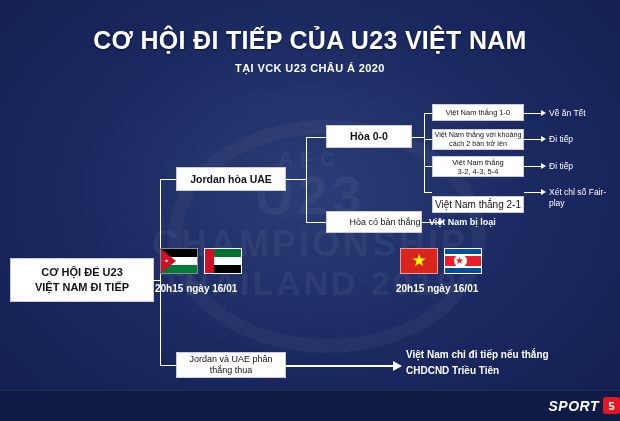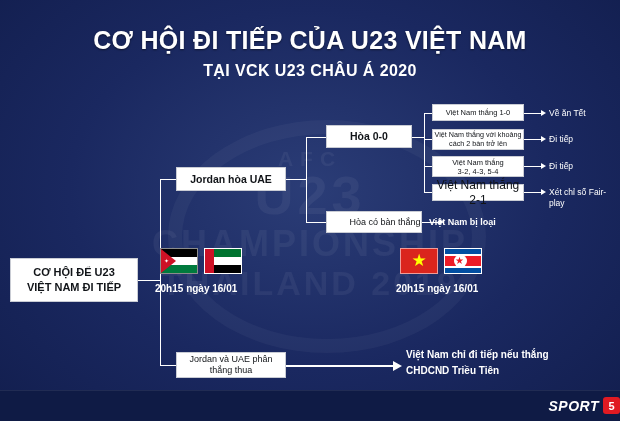--- a/index.html
+++ b/index.html
@@ -49,21 +49,21 @@
     color:#ffffff;
     font-size:25px;
     font-weight:bold;
     letter-spacing:.3px;
     text-shadow:0 1px 2px rgba(0,0,0,.5);
   }
   .subtitle{
     position:absolute;left:0;right:0;top:62px;
     text-align:center;
     color:#ffffff;
-    font-size:16px;
+    font-size:11px;
     font-weight:bold;
     letter-spacing:.4px;
   }
 
   
   .box{
     position:absolute;
     background:#ffffff;
     color:#111418;
     border:1px solid #c9ccd4;
@@ -204,21 +204,21 @@
 
   <div class="wm-circle"></div>
   <div class="watermark wm-afc">AFC</div>
   <div class="watermark wm-u23">U23</div>
   <div class="watermark wm-champ">CHAMPIONSHIP</div>
   <div class="watermark wm-thai">THAILAND 2019</div>
 
   <div class="title">CƠ HỘI ĐI TIẾP CỦA U23 VIỆT NAM</div>
   <div class="subtitle">TẠI VCK U23 CHÂU Á 2020</div>
 
-  <div class="box big" style="left:10px;top:258px;width:128px;height:44px;white-space:pre-line;">CƠ HỘI ĐỂ U23
+  <div class="box big" style="left:10px;top:258px;width:144px;height:44px;white-space:pre-line;">CƠ HỘI ĐỂ U23
 VIỆT NAM ĐI TIẾP</div>
 
   <div class="ln lnh" style="left:138px;top:280px;width:22px;"></div>
 
   <div class="ln lnv" style="left:160px;top:179px;height:186px;"></div>
 
   <div class="ln lnh" style="left:160px;top:179px;width:16px;"></div>
 
   <div class="ln lnh" style="left:160px;top:365px;width:16px;"></div>
 
@@ -238,21 +238,21 @@
   <div class="ln lnh" style="left:424px;top:113px;width:8px;"></div>
   <div class="ln lnh" style="left:424px;top:139px;width:8px;"></div>
   <div class="ln lnh" style="left:424px;top:166px;width:8px;"></div>
   <div class="ln lnh" style="left:424px;top:192px;width:8px;"></div>
 
   <div class="box" style="left:432px;top:104px;width:92px;height:17px;font-size:7.5px;white-space:pre-line;">Việt Nam thắng 1-0</div>
   <div class="box" style="left:432px;top:129px;width:92px;height:21px;font-size:7.2px;white-space:pre-line;">Việt Nam thắng với khoảng
 cách 2 bàn trở lên</div>
   <div class="box" style="left:432px;top:156px;width:92px;height:21px;font-size:7.5px;white-space:pre-line;">Việt Nam thắng
 3-2, 4-3, 5-4</div>
-  <div class="box" style="left:432px;top:184px;width:92px;height:17px;font-size:12px;white-space:pre-line;">Việt Nam thắng 2-1</div>
+  <div class="box" style="left:432px;top:196px;width:92px;height:17px;font-size:10px;white-space:pre-line;">Việt Nam thắng 2-1</div>
 
   <div class="ln lnh" style="left:524px;top:113px;width:18px;"></div>
   <div class="arrow" style="left:541px;top:110px;"></div>
   <div class="plain" style="left:549px;top:108px;width:64px;">Về ăn Tết</div>
 
   <div class="ln lnh" style="left:524px;top:139px;width:18px;"></div>
   <div class="arrow" style="left:541px;top:136px;"></div>
   <div class="plain" style="left:549px;top:134px;width:64px;">Đi tiếp</div>
 
   <div class="ln lnh" style="left:524px;top:166px;width:18px;"></div>

